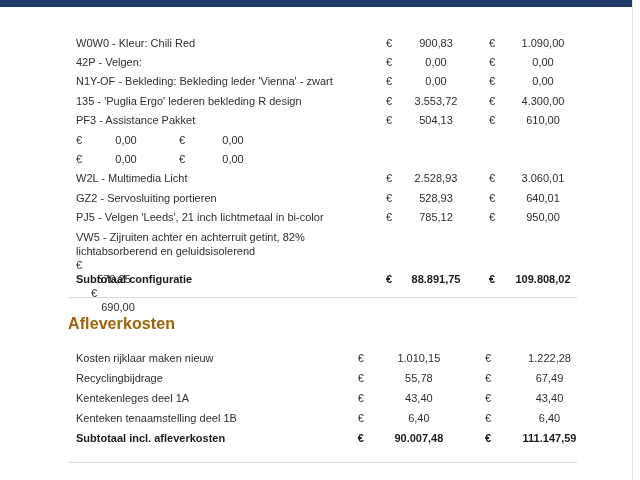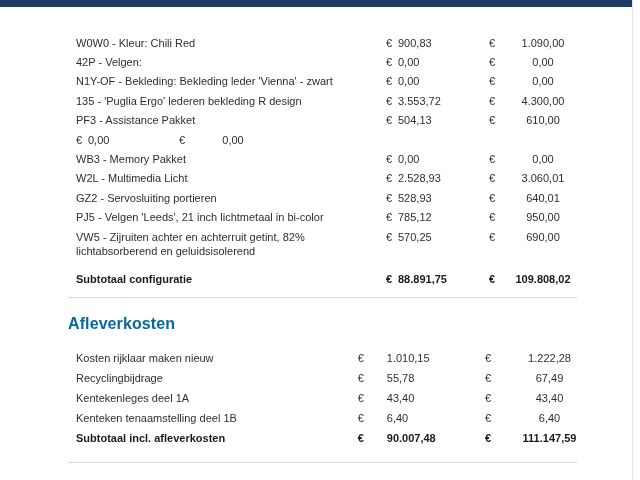--- a/index.html
+++ b/index.html
@@ -38,24 +38,25 @@
     height: 19.4px;
     font-size: 11px;
     line-height: 14px;
   }
   .sec2 .row { height: 19.9px; gap: 19px; }
   .row.multiline {
     height: 37px;
     align-items: flex-start;
     padding-top: 3px;
     box-sizing: border-box;
+    flex-direction: column;
   }
   .lbl { width: 310px; padding-right: 6px; box-sizing: border-box; }
   .eur { width: 12px; text-align: left; }
-  .a1  { width: 76px; text-align: left; }
+  .a1  { width: 76px; text-align: center; }
   .eur2 { margin-left: 15px; }
   .a2  { width: 84px; text-align: center; }
   .row.subtotal {
     font-weight: bold;
     color: #1b1b1b;
     margin-top: 5px;
   }
   .sec2 .row.subtotal { margin-top: 0; }
   .divider {
     position: absolute;
@@ -66,21 +67,21 @@
   }
   .divider1 { top: 297px; }
   .divider2 { top: 462px; }
   .section-heading {
     position: absolute;
     left: 68px;
     top: 315px;
     margin: 0;
     font-size: 16px;
     font-weight: bold;
-    color: #0369a1;
+    color: #a16207;
     letter-spacing: 0.1px;
   }
 </style>
 </head>
 <body>
 
 <div class="screen">
 
   <div class="topbar"></div>
   <div class="scrollbar-track"></div>
@@ -128,21 +129,20 @@
     </div>
 
     <div class="row">
       <span class="eur">€</span>
       <span class="a1">0,00</span>
       <span class="eur eur2">€</span>
       <span class="a2">0,00</span>
     </div>
 
     <div class="row">
-      <span class="lbl">WB3 - Memory Pakket</span>
       <span class="eur">€</span>
       <span class="a1">0,00</span>
       <span class="eur eur2">€</span>
       <span class="a2">0,00</span>
     </div>
 
     <div class="row">
       <span class="lbl">W2L - Multimedia Licht</span>
       <span class="eur">€</span>
       <span class="a1">2.528,93</span>

